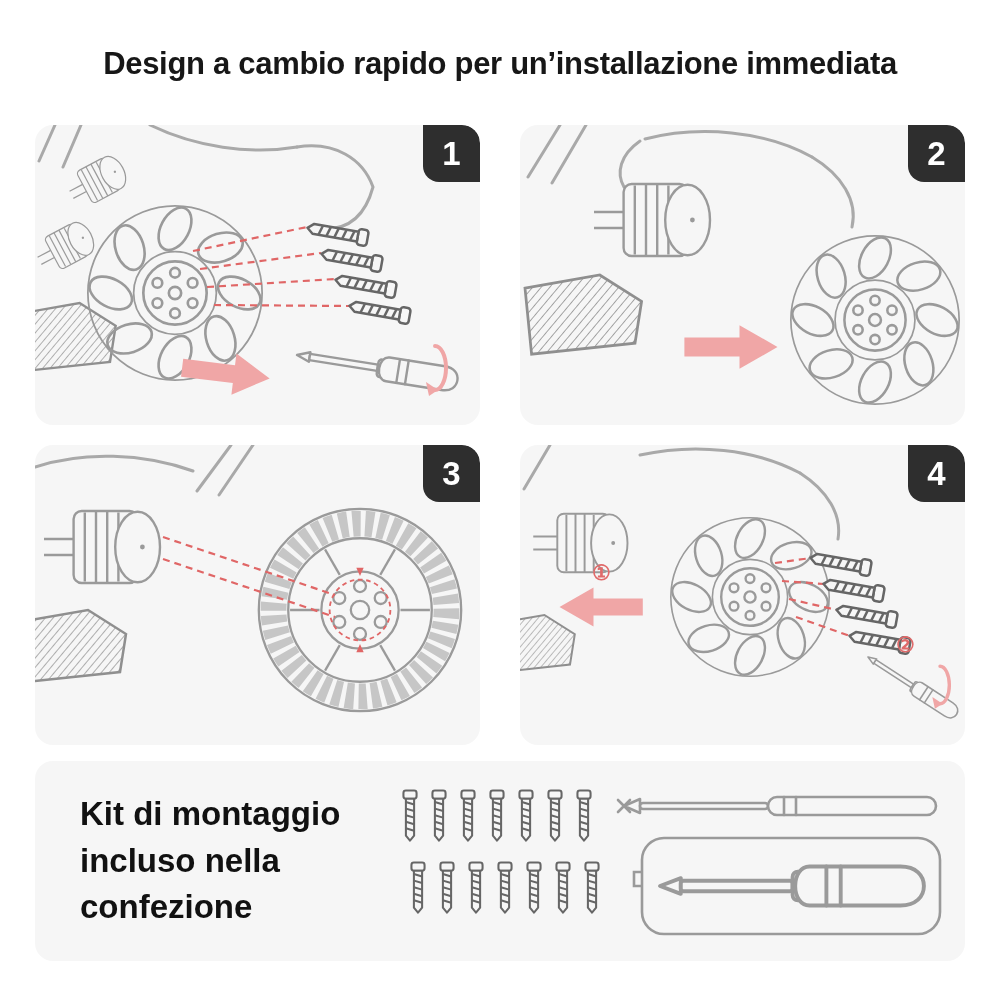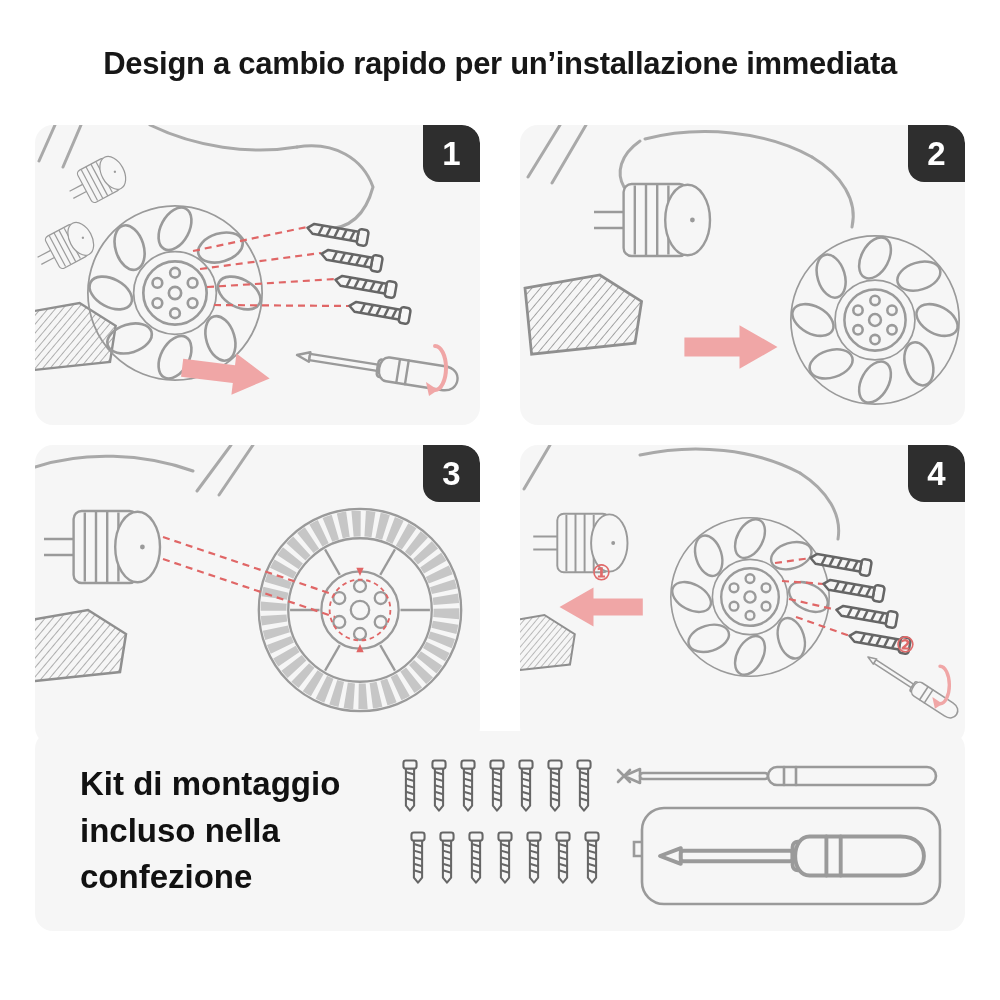--- a/index.html
+++ b/index.html
@@ -18,21 +18,21 @@
   }
   .panel {
     position: absolute; background: #f6f6f6;
     border-radius: 18px; overflow: hidden;
   }
   .p1 { left: 35px;  top: 125px; width: 445px; height: 300px; }
   .p2 { left: 520px; top: 125px; width: 445px; height: 300px; }
   .p3 { left: 35px;  top: 445px; width: 445px; height: 300px; }
   .p4 { left: 520px; top: 445px; width: 445px; height: 300px; }
   .kit {
-    left: 35px; top: 731px; width: 930px; height: 200px;
+    left: 35px; top: 761px; width: 930px; height: 200px;
     display: flex; align-items: center;
   }
   .art { position: absolute; left: 0; top: 0; width: 100%; height: 100%; display: block; }
   .badge {
     position: absolute; top: 0; right: 0;
     width: 57px; height: 57px;
     background: #2e2e2e; color: #ffffff;
     border-radius: 0 18px 0 16px;
     display: flex; align-items: center; justify-content: center;
     font-size: 33px; font-weight: 700;

